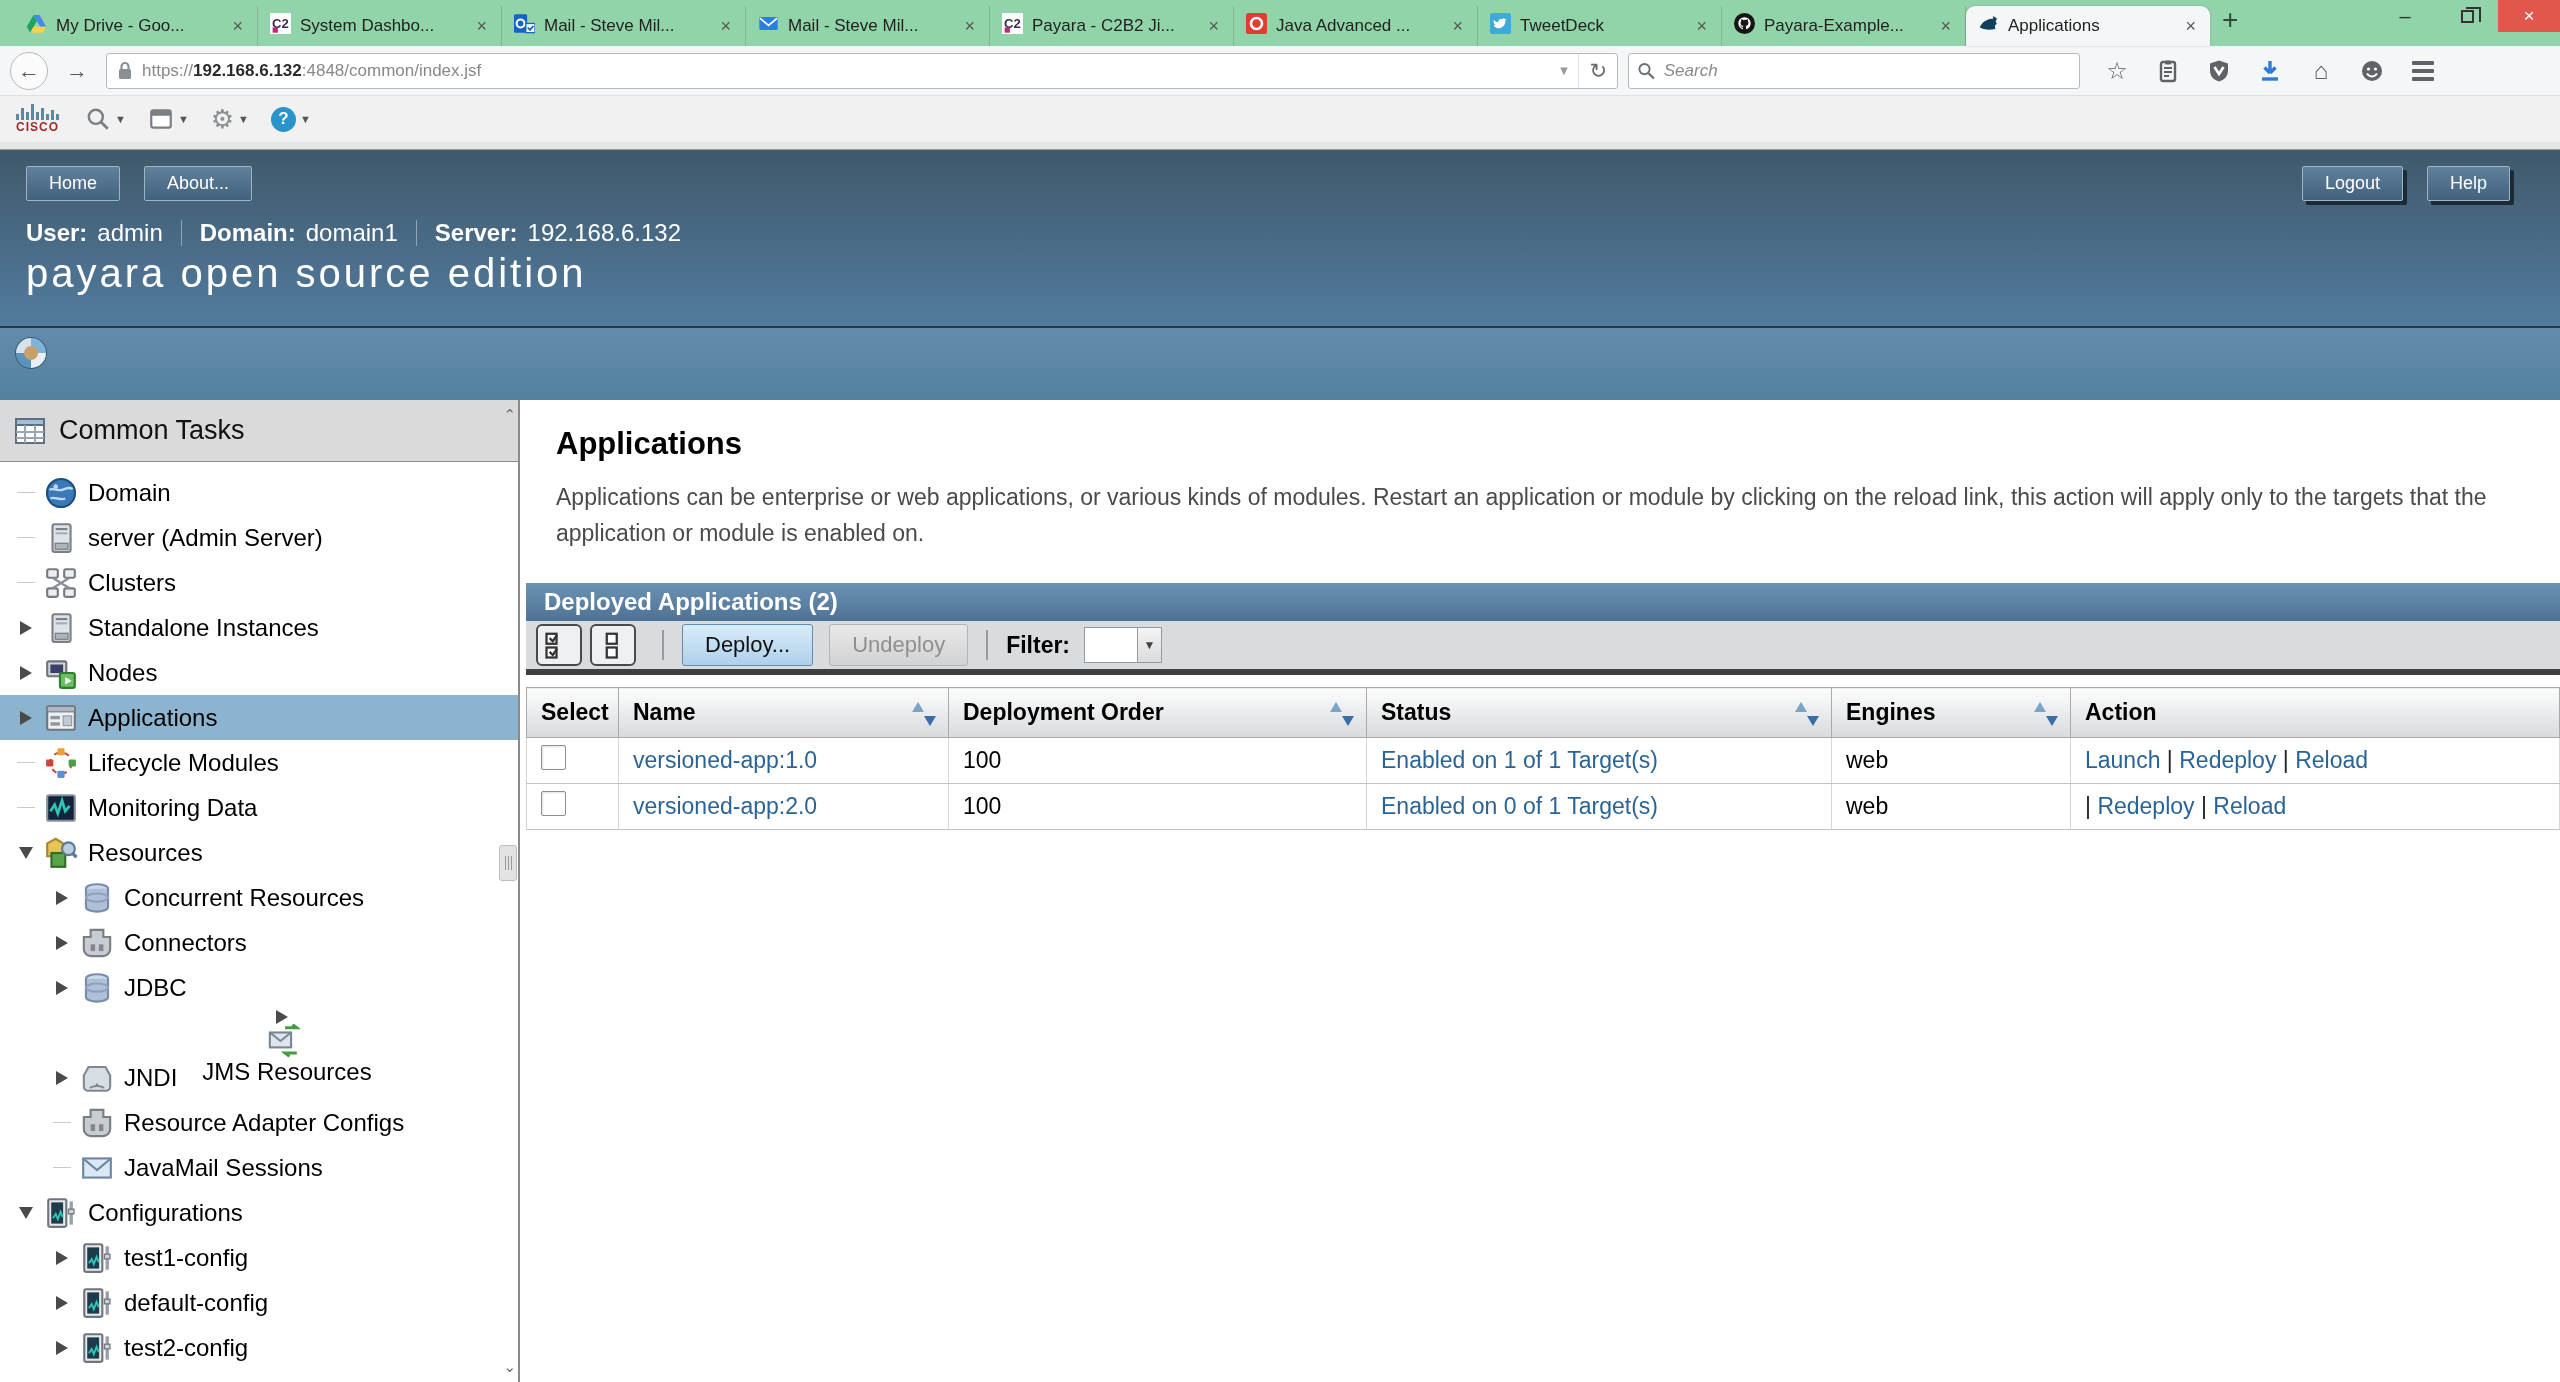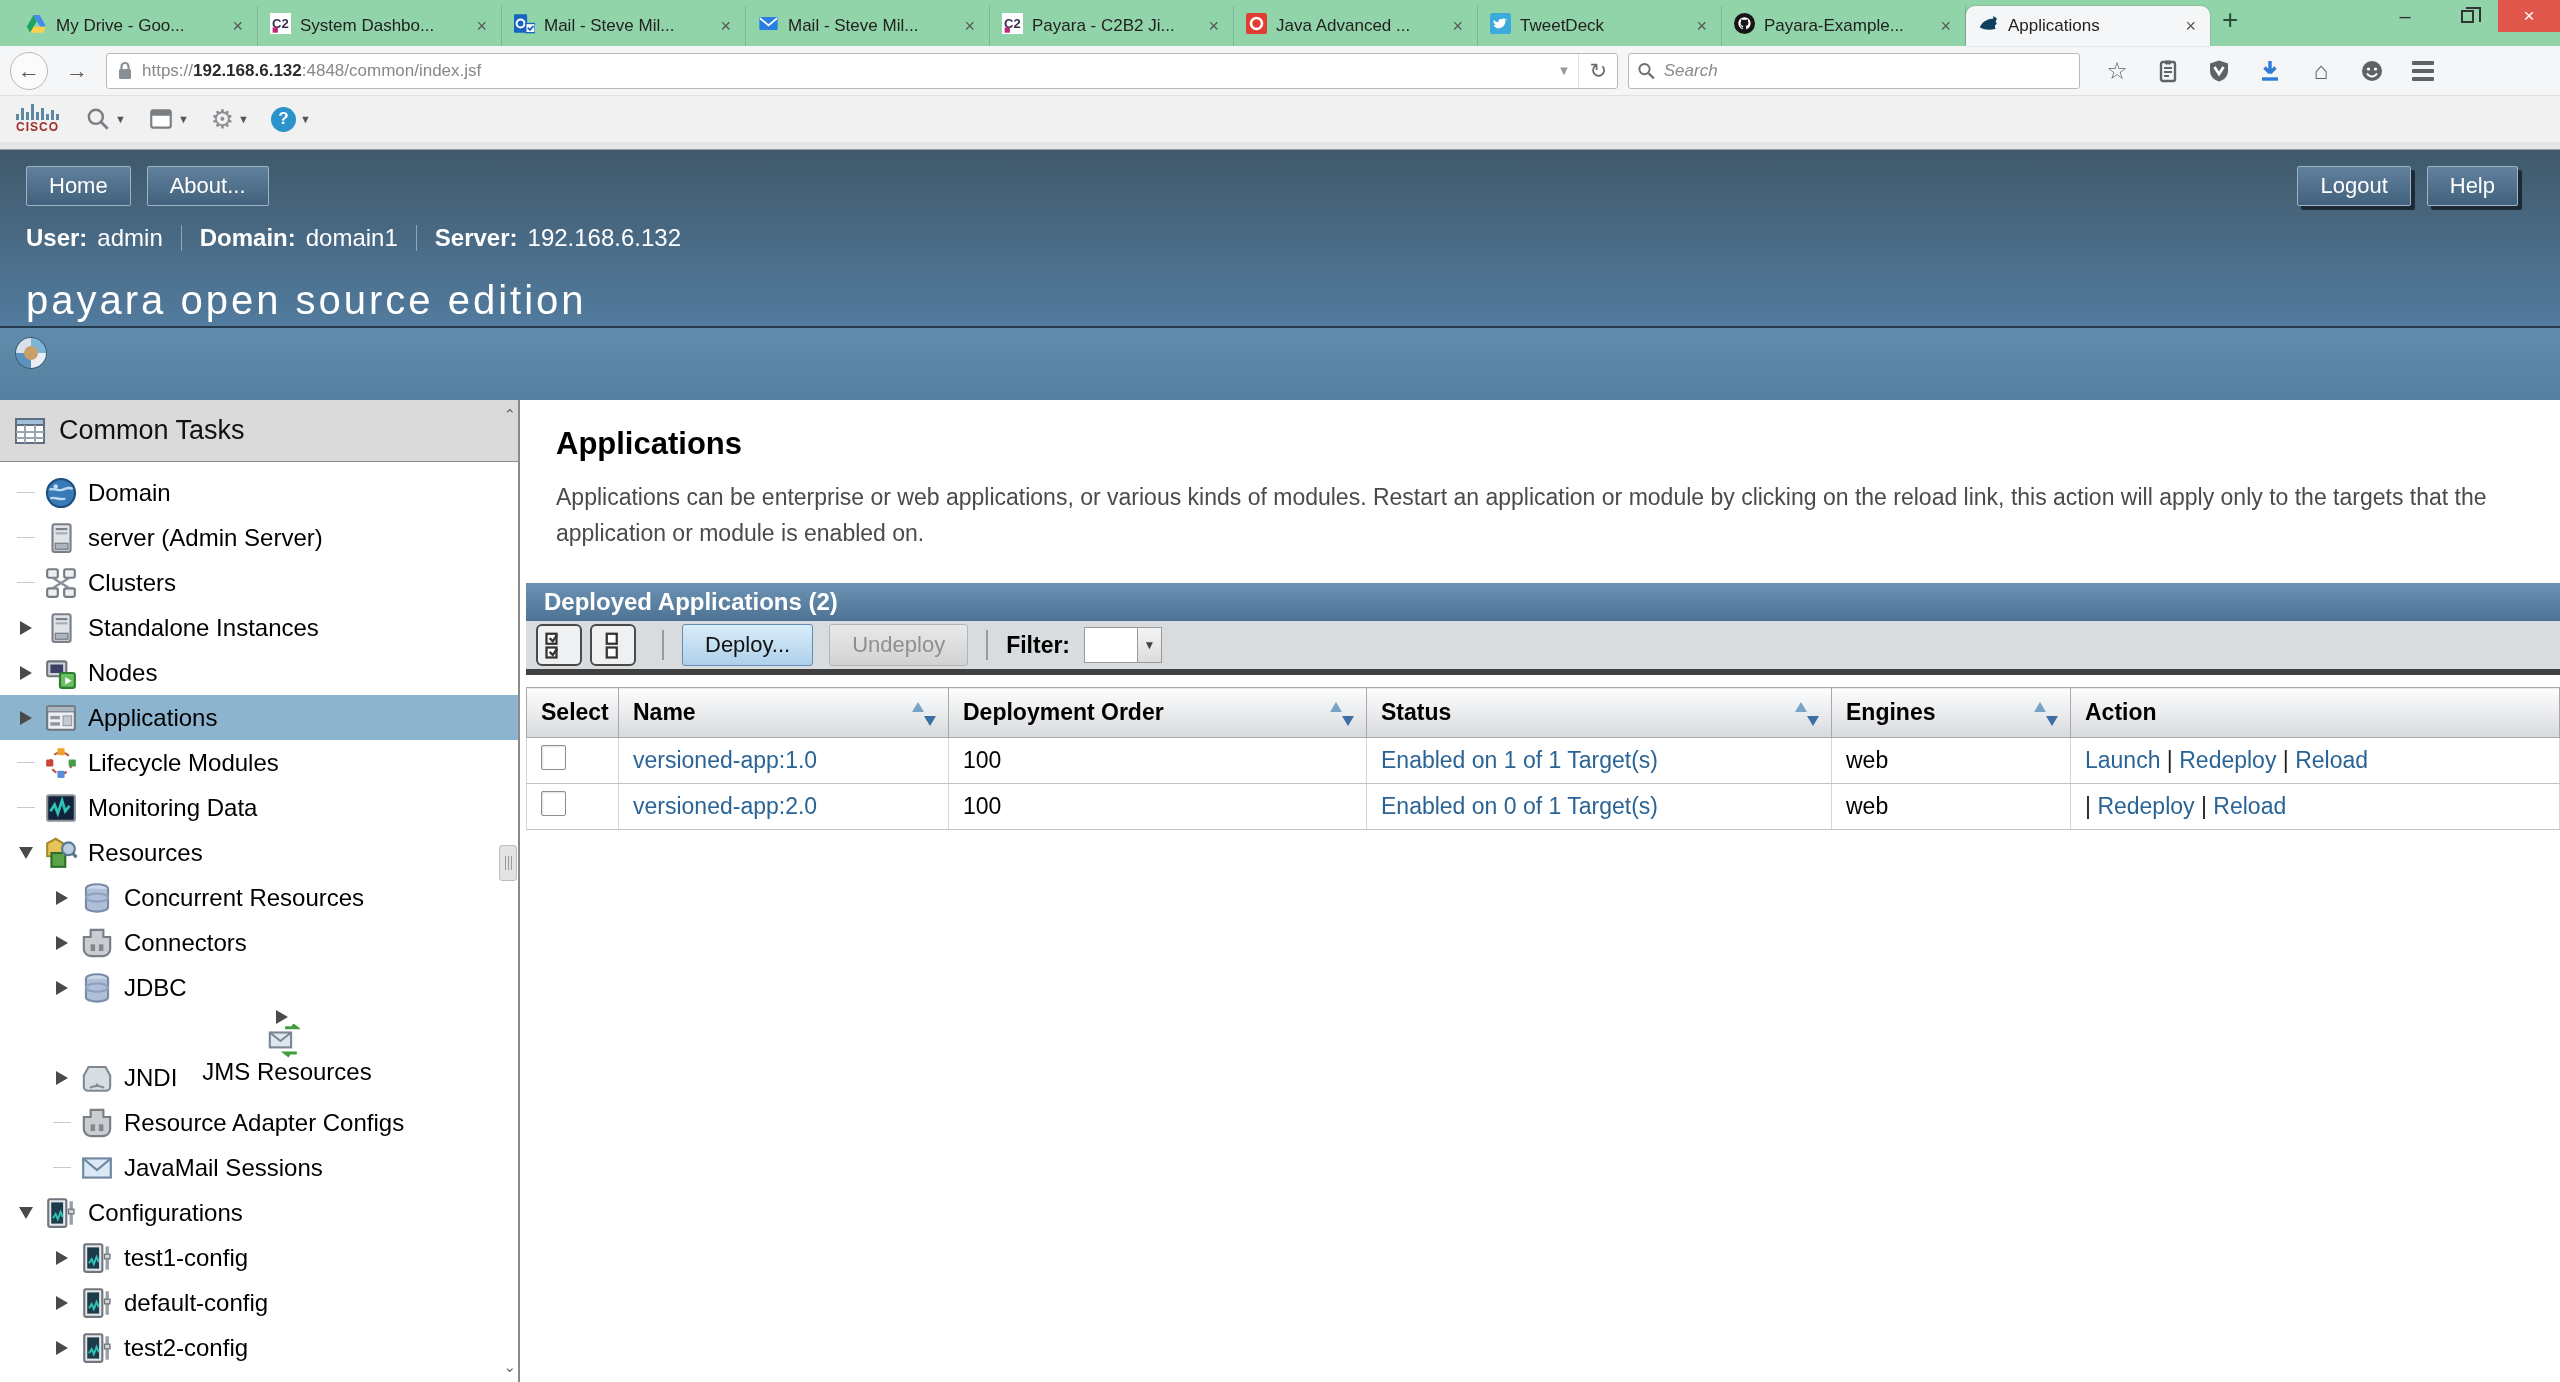--- a/index.html
+++ b/index.html
@@ -53,29 +53,29 @@
   .addon svg { width:26px; height:26px; }
   .addon .dd { font-size:11px; color:#555; }
   .gear-glyph { font-size:26px; color:#8a8f94; line-height:1; }
   .help-glyph { width:25px; height:25px; border-radius:50%; background:#2a93c9; color:#fff; font-size:17px; font-weight:bold; display:flex; align-items:center; justify-content:center; }
 
   .chromestrip { height:8px; background:#e6e6e6; border-bottom:1px solid #9a9a9a; flex:0 0 auto; }
 
   
   .masthead { height:176px; background:linear-gradient(#40596b,#527b9e); padding:16px 26px 0 26px; flex:0 0 auto; }
   .mastrow1 { display:flex; align-items:center; }
-  .mbtn { background:linear-gradient(#61809c,#41617c); border:1px solid #9db4c6; color:#fff; font-size:22px;
-          padding:6px 22px; margin-right:16px; border-radius:2px; }
+  .mbtn { background:linear-gradient(#61809c,#41617c); border:1px solid #9db4c6; color:#fff; font-size:18px;
+          padding:6px 22px; margin-right:24px; border-radius:2px; }
   .mbtn.shadowed { box-shadow:4px 4px 0 #1c2a35; }
   .mast-spacer { flex:1; }
   .mastrow2 { margin-top:18px; color:#fff; font-size:24px; display:flex; align-items:center; }
   .mastrow2 .lbl { font-weight:bold; }
   .mastrow2 .val { margin-left:10px; }
   .mdiv { width:1px; height:26px; background:rgba(255,255,255,.4); margin:0 18px; }
-  .brand { margin-top:26px; color:#fff; font-size:40px; letter-spacing:3px; font-weight:500; }
+  .brand { margin-top:4px; color:#fff; font-size:40px; letter-spacing:3px; font-weight:500; }
 
   
   .subbar { height:74px; background:linear-gradient(#628cab,#54809f); border-top:2px solid #243b4e; padding:10px 0 0 16px; flex:0 0 auto; }
   .busy { width:30px; height:30px; border-radius:50%;
           background:conic-gradient(#7fb3d8 0 90deg,#e8eef3 90deg 180deg,#5a93c0 180deg 270deg,#d7e2ec 270deg 360deg);
           position:relative; box-shadow:0 0 0 1px #3c5a72; }
   .busy::after { content:""; position:absolute; left:8px; top:8px; width:14px; height:14px; border-radius:50%; background:#c8a06a; }
 
   
   .content { flex:1; display:flex; overflow:hidden; }

